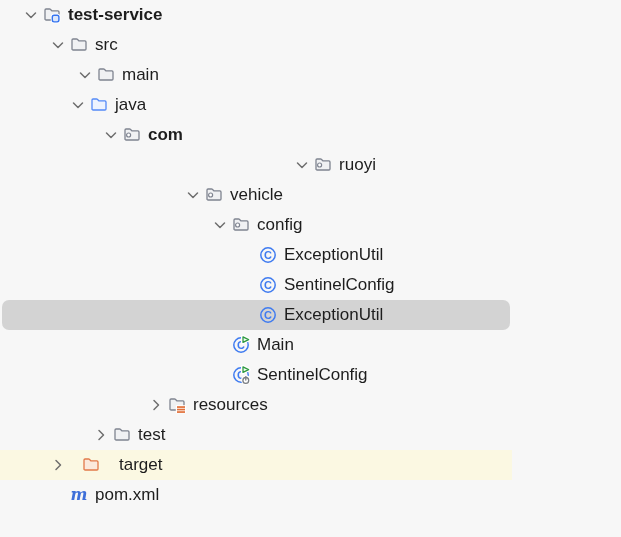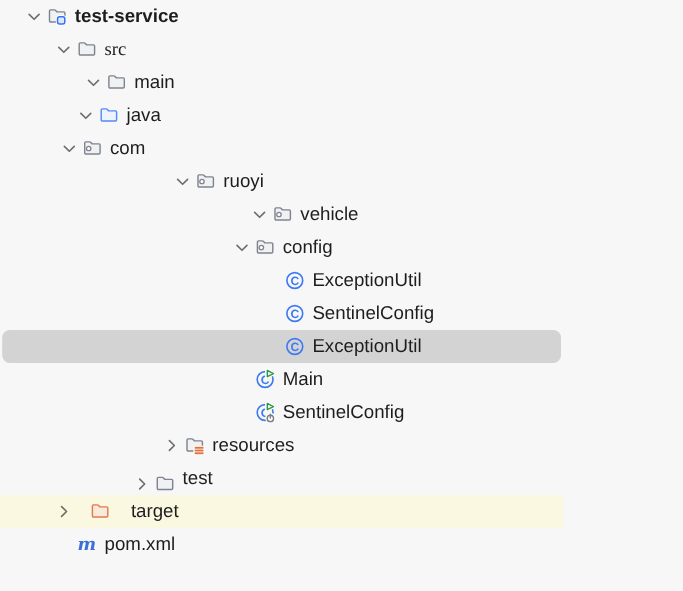--- a/index.html
+++ b/index.html
@@ -33,21 +33,21 @@
       </span>
       <span class="ico">
         <svg width="20" height="20" viewBox="0 0 20 20">
           <path d="M3 5.1c0-.6.45-1.1 1.05-1.1h3.5c.3 0 .57.12.78.33l1.47 1.47h6.15c.6 0 1.05.5 1.05 1.1v7c0 .6-.45 1.1-1.05 1.1H4.05C3.45 15 3 14.5 3 13.9z" fill="#F0F1F3" stroke="#7F8490" stroke-width="1.3" stroke-linejoin="round"></path>
           <rect x="8.8" y="8.8" width="9.6" height="9.6" rx="3" fill="#fff"></rect>
           <rect x="10.3" y="10.3" width="6.6" height="6.6" rx="1.8" fill="#DCE7FB" stroke="#3574F0" stroke-width="1.4"></rect>
         </svg>
       </span>
       <span class="label">test-service</span>
     </div>
-    <div class="row" style="padding-left: 47px; font-family: Liberation Serif, serif;">
+    <div class="row" style="padding-left: 47px;">
       <span class="chev">
         <svg width="20" height="20" viewBox="0 0 20 20">
           <polyline points="5.5,8 10,12.5 14.5,8" fill="none" stroke="#6E6E6E" stroke-width="1.5" stroke-linecap="round" stroke-linejoin="round"></polyline>
         </svg>
       </span>
       <span class="ico">
         <svg width="20" height="20" viewBox="0 0 20 20">
           <path d="M3 5.1c0-.6.45-1.1 1.05-1.1h3.5c.3 0 .57.12.78.33l1.47 1.47h6.15c.6 0 1.05.5 1.05 1.1v7c0 .6-.45 1.1-1.05 1.1H4.05C3.45 15 3 14.5 3 13.9z" fill="#F0F1F3" stroke="#7F8490" stroke-width="1.3" stroke-linejoin="round"></path>
         </svg>
       </span>
@@ -72,49 +72,49 @@
           <polyline points="5.5,8 10,12.5 14.5,8" fill="none" stroke="#6E6E6E" stroke-width="1.5" stroke-linecap="round" stroke-linejoin="round"></polyline>
         </svg>
       </span>
       <span class="ico">
         <svg width="20" height="20" viewBox="0 0 20 20">
           <path d="M3 5.1c0-.6.45-1.1 1.05-1.1h3.5c.3 0 .57.12.78.33l1.47 1.47h6.15c.6 0 1.05.5 1.05 1.1v7c0 .6-.45 1.1-1.05 1.1H4.05C3.45 15 3 14.5 3 13.9z" fill="#EDF3FF" stroke="#548AF7" stroke-width="1.3" stroke-linejoin="round"></path>
         </svg>
       </span>
       <span class="label">java</span>
     </div>
-    <div class="row" style="padding-left: 52px;">
+    <div class="row" style="padding-left: 100px; font-weight: bold;">
       <span class="chev">
         <svg width="20" height="20" viewBox="0 0 20 20">
           <polyline points="5.5,8 10,12.5 14.5,8" fill="none" stroke="#6E6E6E" stroke-width="1.5" stroke-linecap="round" stroke-linejoin="round"></polyline>
         </svg>
       </span>
       <span class="ico">
         <svg width="20" height="20" viewBox="0 0 20 20">
           <path d="M3 5.1c0-.6.45-1.1 1.05-1.1h3.5c.3 0 .57.12.78.33l1.47 1.47h6.15c.6 0 1.05.5 1.05 1.1v7c0 .6-.45 1.1-1.05 1.1H4.05C3.45 15 3 14.5 3 13.9z" fill="#F0F1F3" stroke="#7F8490" stroke-width="1.3" stroke-linejoin="round"></path>
           <circle cx="6.6" cy="10" r="2" fill="#fff" stroke="#7F8490" stroke-width="1.2"></circle>
         </svg>
       </span>
       <span class="label">com</span>
     </div>
-    <div class="row" style="padding-left: 155px;">
+    <div class="row" style="padding-left: 155px; justify-content: center;">
       <span class="chev">
         <svg width="20" height="20" viewBox="0 0 20 20">
           <polyline points="5.5,8 10,12.5 14.5,8" fill="none" stroke="#6E6E6E" stroke-width="1.5" stroke-linecap="round" stroke-linejoin="round"></polyline>
         </svg>
       </span>
       <span class="ico">
         <svg width="20" height="20" viewBox="0 0 20 20">
           <path d="M3 5.1c0-.6.45-1.1 1.05-1.1h3.5c.3 0 .57.12.78.33l1.47 1.47h6.15c.6 0 1.05.5 1.05 1.1v7c0 .6-.45 1.1-1.05 1.1H4.05C3.45 15 3 14.5 3 13.9z" fill="#F0F1F3" stroke="#7F8490" stroke-width="1.3" stroke-linejoin="round"></path>
           <circle cx="6.6" cy="10" r="2" fill="#fff" stroke="#7F8490" stroke-width="1.2"></circle>
         </svg>
       </span>
       <span class="label">ruoyi</span>
     </div>
-    <div class="row" style="padding-left: 182px; margin-left: 43px;">
+    <div class="row" style="padding-left: 182px;">
       <span class="chev">
         <svg width="20" height="20" viewBox="0 0 20 20">
           <polyline points="5.5,8 10,12.5 14.5,8" fill="none" stroke="#6E6E6E" stroke-width="1.5" stroke-linecap="round" stroke-linejoin="round"></polyline>
         </svg>
       </span>
       <span class="ico">
         <svg width="20" height="20" viewBox="0 0 20 20">
           <path d="M3 5.1c0-.6.45-1.1 1.05-1.1h3.5c.3 0 .57.12.78.33l1.47 1.47h6.15c.6 0 1.05.5 1.05 1.1v7c0 .6-.45 1.1-1.05 1.1H4.05C3.45 15 3 14.5 3 13.9z" fill="#F0F1F3" stroke="#7F8490" stroke-width="1.3" stroke-linejoin="round"></path>
           <circle cx="6.6" cy="10" r="2" fill="#fff" stroke="#7F8490" stroke-width="1.2"></circle>
         </svg>
@@ -202,21 +202,21 @@
         <svg width="20" height="20" viewBox="0 0 20 20">
           <path d="M3 5.1c0-.6.45-1.1 1.05-1.1h3.5c.3 0 .57.12.78.33l1.47 1.47h6.15c.6 0 1.05.5 1.05 1.1v7c0 .6-.45 1.1-1.05 1.1H4.05C3.45 15 3 14.5 3 13.9z" fill="#F0F1F3" stroke="#7F8490" stroke-width="1.3" stroke-linejoin="round"></path>
           <rect x="8.8" y="10.2" width="10.4" height="8.2" fill="#fff"></rect>
           <rect x="10" y="11.2" width="8" height="1.7" fill="#E2703A"></rect>
           <rect x="10" y="13.7" width="8" height="1.7" fill="#E2703A"></rect>
           <rect x="10" y="16.2" width="8" height="1.7" fill="#E2703A"></rect>
         </svg>
       </span>
       <span class="label">resources</span>
     </div>
-    <div class="row" style="padding-left: 118px; align-items: flex-end;">
+    <div class="row" style="padding-left: 90px;">
       <span class="chev">
         <svg width="20" height="20" viewBox="0 0 20 20">
           <polyline points="8,5.5 12.5,10 8,14.5" fill="none" stroke="#6E6E6E" stroke-width="1.5" stroke-linecap="round" stroke-linejoin="round"></polyline>
         </svg>
       </span>
       <span class="ico">
         <svg width="20" height="20" viewBox="0 0 20 20">
           <path d="M3 5.1c0-.6.45-1.1 1.05-1.1h3.5c.3 0 .57.12.78.33l1.47 1.47h6.15c.6 0 1.05.5 1.05 1.1v7c0 .6-.45 1.1-1.05 1.1H4.05C3.45 15 3 14.5 3 13.9z" fill="#F0F1F3" stroke="#7F8490" stroke-width="1.3" stroke-linejoin="round"></path>
         </svg>
       </span>

